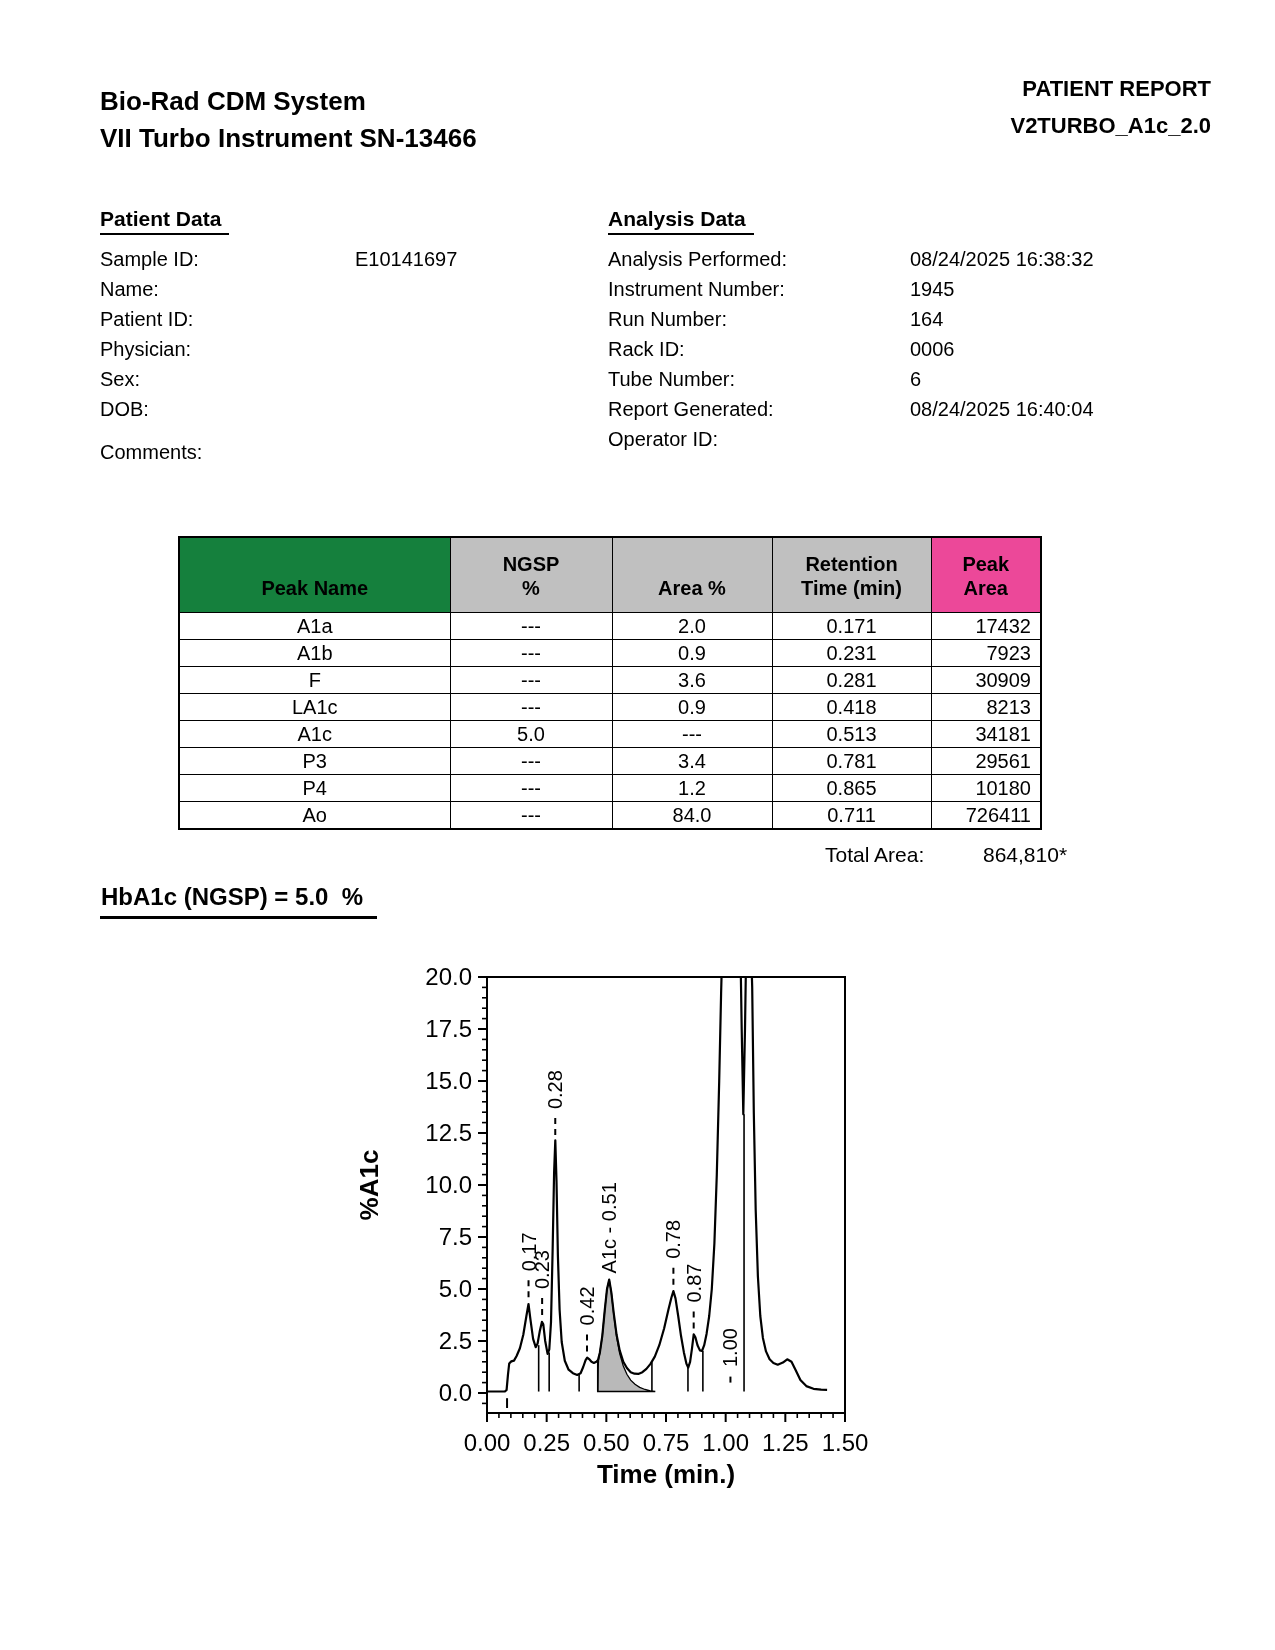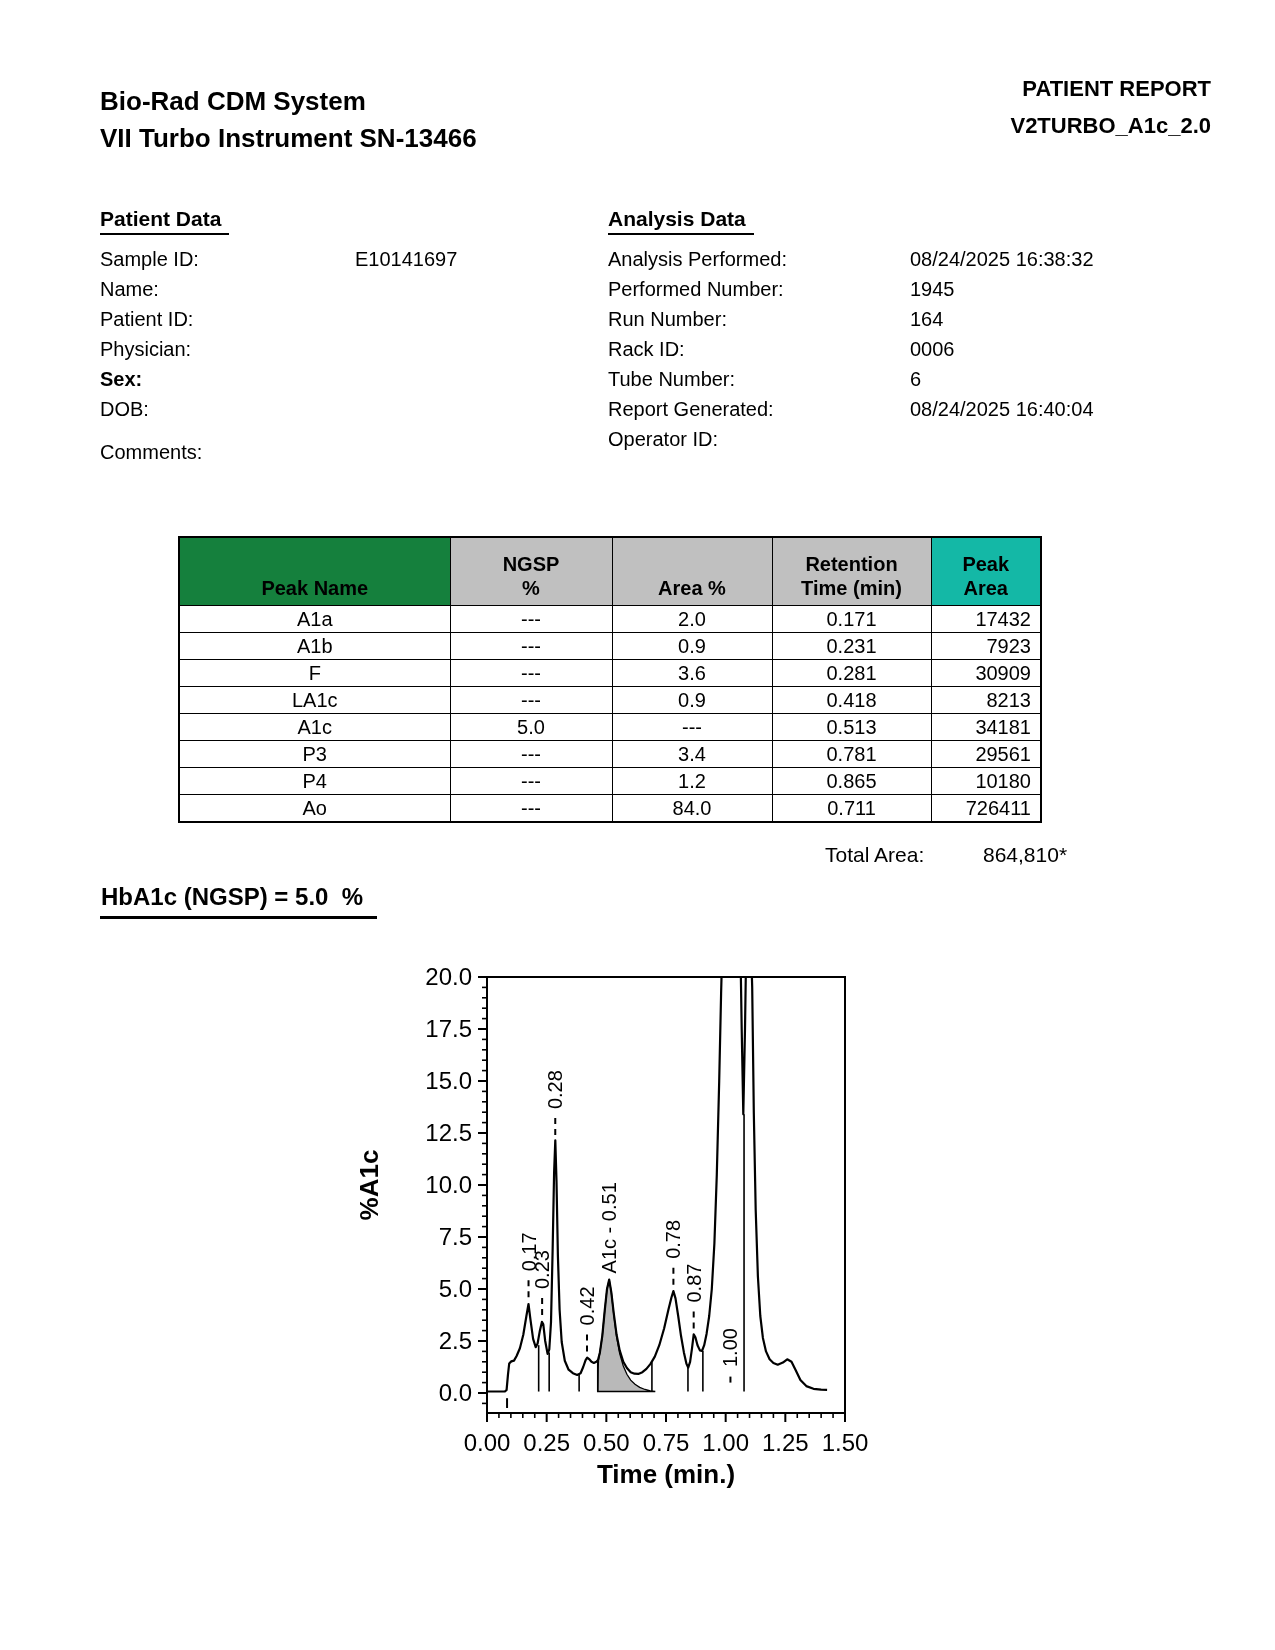--- a/index.html
+++ b/index.html
@@ -12,21 +12,21 @@
   #sec-analysis{left:608px;top:207px;}
   .sec-head{display:inline-block;font-size:21px;font-weight:bold;border-bottom:2px solid #000;
             padding:0 8px 2px 0;margin-bottom:9px;text-align:right;}
   .kvrow{height:30px;line-height:30px;white-space:nowrap;}
   .kvlabel{display:inline-block;vertical-align:top;}
   .kvvalue{display:inline-block;vertical-align:top;}
   .comments{margin-top:13px;height:30px;line-height:30px;}
   #peak-table{position:absolute;left:178px;top:536px;border-collapse:collapse;font-size:20px;
               border:2px solid #000;table-layout:fixed;}
   #peak-table th{border:1.5px solid #000;font-weight:bold;vertical-align:bottom;
-                 padding:4px 4px 5px 4px;line-height:24px;}
+                 padding:4px 4px 12px 4px;line-height:24px;}
   #peak-table td{border:1.5px solid #000;height:26px;padding:0 4px;line-height:26px;text-align:center;}
   #peak-table td.num-right{text-align:right;padding-right:9px;}
   .total-label{position:absolute;left:825px;top:843px;font-size:21px;}
   .total-value{position:absolute;left:983px;top:843px;font-size:21px;}
   .result{position:absolute;left:100px;top:883px;font-size:24px;font-weight:bold;
           border-bottom:3px solid #000;padding:0 14px 5px 1px;white-space:pre;}
   #chart{position:absolute;left:0;top:0;pointer-events:none;}
 </style>
 </head>
 <body>
@@ -43,31 +43,31 @@
     <div>V2TURBO_A1c_2.0</div>
   </div>
 
   <div class="sec" id="sec-patient">
     <div class="sec-head">Patient Data</div>
     <div id="patient-rows">
         <div class="kvrow"><span class="kvlabel" style="width: 255px;">Sample ID:</span><span class="kvvalue">E10141697</span></div>
         <div class="kvrow"><span class="kvlabel" style="width: 255px;">Name:</span><span class="kvvalue"></span></div>
         <div class="kvrow"><span class="kvlabel" style="width: 255px;">Patient ID:</span><span class="kvvalue"></span></div>
         <div class="kvrow"><span class="kvlabel" style="width: 255px;">Physician:</span><span class="kvvalue"></span></div>
-        <div class="kvrow"><span class="kvlabel" style="width: 255px; font-weight: bold;">Sex:</span><span class="kvvalue"></span></div>
+        <div class="kvrow"><span class="kvlabel" style="width: 255px;">Sex:</span><span class="kvvalue"></span></div>
         <div class="kvrow"><span class="kvlabel" style="width: 255px;">DOB:</span><span class="kvvalue"></span></div>
       </div>
     <div class="comments">Comments:</div>
   </div>
 
   <div class="sec" id="sec-analysis">
     <div class="sec-head">Analysis Data</div>
     <div id="analysis-rows">
         <div class="kvrow"><span class="kvlabel" style="width: 302px;">Analysis Performed:</span><span class="kvvalue">08/24/2025 16:38:32</span></div>
-        <div class="kvrow"><span class="kvlabel" style="width: 302px;">Performed Number:</span><span class="kvvalue">1945</span></div>
+        <div class="kvrow"><span class="kvlabel" style="width: 302px;">Instrument Number:</span><span class="kvvalue">1945</span></div>
         <div class="kvrow"><span class="kvlabel" style="width: 302px;">Run Number:</span><span class="kvvalue">164</span></div>
         <div class="kvrow"><span class="kvlabel" style="width: 302px;">Rack ID:</span><span class="kvvalue">0006</span></div>
         <div class="kvrow"><span class="kvlabel" style="width: 302px;">Tube Number:</span><span class="kvvalue">6</span></div>
         <div class="kvrow"><span class="kvlabel" style="width: 302px;">Report Generated:</span><span class="kvvalue">08/24/2025 16:40:04</span></div>
         <div class="kvrow"><span class="kvlabel" style="width: 302px;">Operator ID:</span><span class="kvvalue"></span></div>
       </div>
   </div>
 
   <table id="peak-table">
     <colgroup>
@@ -86,21 +86,21 @@
             <div>NGSP</div>
             <div>%</div>
           </th>
           <th style="background: rgb(192, 192, 192); height: 58px;">
             <div>Area %</div>
           </th>
           <th style="background: rgb(192, 192, 192); height: 58px;">
             <div>Retention</div>
             <div>Time (min)</div>
           </th>
-          <th style="background: #14b8a6; height: 58px; margin-left: 20px;">
+          <th style="background: #ec4899; height: 58px; margin-left: 20px;">
             <div>Peak</div>
             <div>Area</div>
           </th>
         </tr>
       </thead>
     <tbody>
         <tr>
           <td>A1a</td>
           <td>---</td>
           <td>2.0</td>

